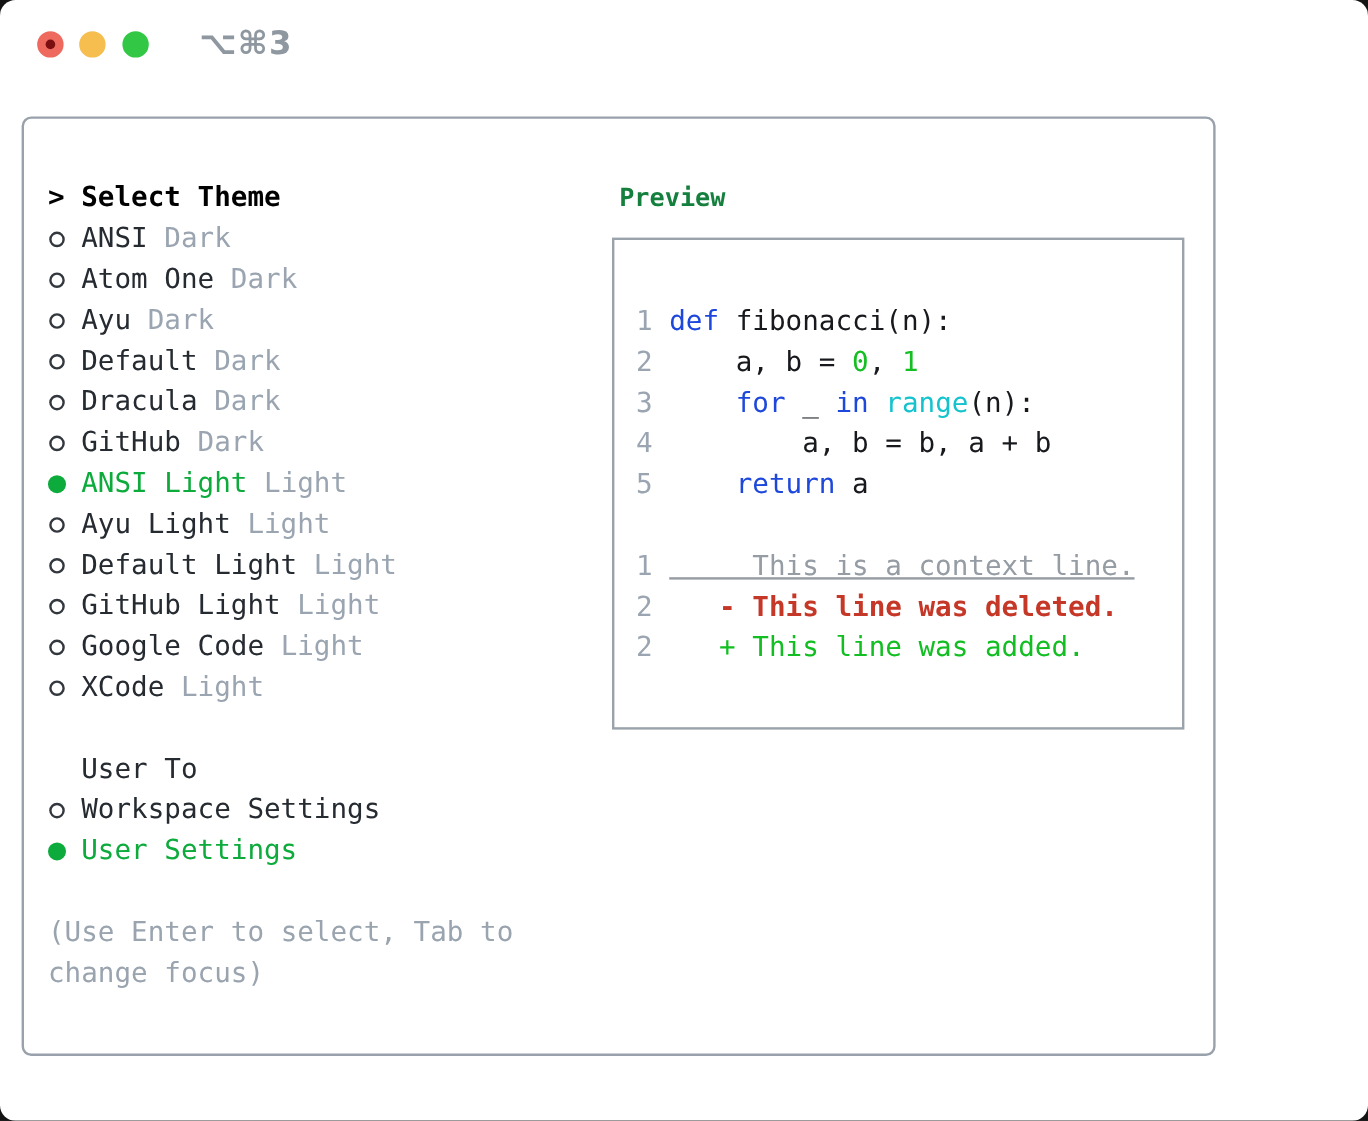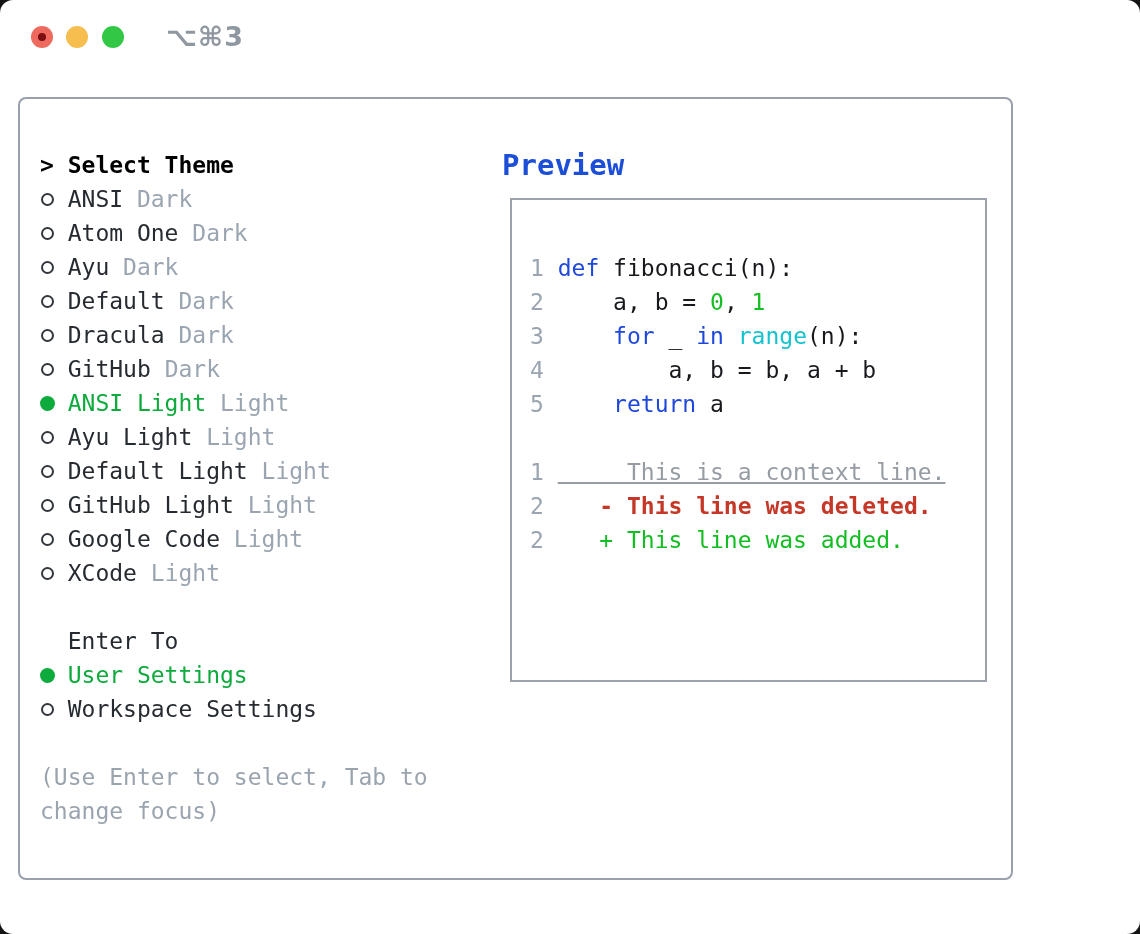--- a/index.html
+++ b/index.html
@@ -26,22 +26,22 @@
   .dot.filled{width:15px;height:15px;border:none;background:var(--selected-green,#0daa3c);margin-left:0;}
   .hdr-txt{font-weight:bold;color:#000;}
   .pfx-char{font-weight:bold;color:#000;}
   .variant{color:#9aa5b1;}
   .theme-row.selected .nm{color:var(--selected-green,#0daa3c);}
   .option-row.selected .nm{color:var(--selected-green,#0daa3c);}
   .hint-row{color:#9aa4af;}
   .blank-row{height:34px;}
 
   
-  .preview-label{position:absolute;left:482px;top:49px;height:34px;line-height:34px;font-size:29px;font-weight:bold;color:#1d4ed8;}
-  .preview-box{position:absolute;left:490px;top:99px;width:477px;height:484px;border:2px solid #9aa2ab;box-sizing:border-box;background:#fff;overflow:hidden;}
+  .preview-label{position:absolute;left:496px;top:49px;height:34px;line-height:34px;font-size:21px;font-weight:bold;color:#15803d;}
+  .preview-box{position:absolute;left:490px;top:99px;width:477px;height:410px;border:2px solid #9aa2ab;box-sizing:border-box;background:#fff;overflow:hidden;}
   .code{padding:17px 0 0 18px;}
   .pline{height:34px;line-height:34px;font-size:23px;white-space:pre;}
   .seg-num{color:#9aa5b1;}
   .seg-fg{color:#17191d;}
   .seg-kw{color:var(--keyword-blue,#1e48db);}
   .seg-fn{color:var(--builtin-cyan,#14c3cd);margin-top:48px;}
   .seg-lit{color:var(--literal-green,#14be23);}
   .seg-ctx{color:#959ca4;text-decoration:underline;}
   .seg-del{color:var(--deleted-red,#c53727);font-weight:bold;}
   .seg-add{color:var(--added-green,#12be22);}
@@ -80,26 +80,26 @@
           <div class="row theme-row"><span class="pfx-cell"><i class="dot"></i></span><span class="nm">Default Light</span><span class="variant"> Light</span></div>
           <div class="row theme-row"><span class="pfx-cell"><i class="dot"></i></span><span class="nm">GitHub Light</span><span class="variant"> Light</span></div>
           <div class="row theme-row"><span class="pfx-cell"><i class="dot"></i></span><span class="nm">Google Code</span><span class="variant"> Light</span></div>
           <div class="row theme-row"><span class="pfx-cell"><i class="dot"></i></span><span class="nm">XCode</span><span class="variant"> Light</span></div>
         </div>
 
       <div class="blank-row"></div>
 
       <div class="row">
         <span class="pfx-cell"></span>
-        <span>Enter To</span>
+        <span>User To</span>
       </div>
 
       <div id="apply-list">
+          <div class="row option-row"><span class="pfx-cell"><i class="dot"></i></span><span class="nm">Workspace Settings</span></div>
           <div class="row option-row selected"><span class="pfx-cell"><i class="dot filled"></i></span><span class="nm">User Settings</span></div>
-          <div class="row option-row"><span class="pfx-cell"><i class="dot"></i></span><span class="nm">Workspace Settings</span></div>
         </div>
 
       <div class="blank-row"></div>
 
       <div class="row hint-row">(Use Enter to select, Tab to</div>
       <div class="row hint-row">change focus)</div>
     </div>
 
     <div class="preview-label">Preview</div>
 

